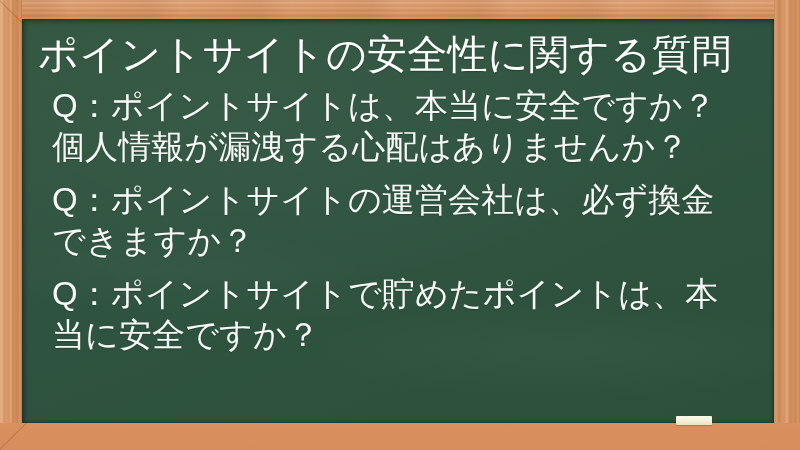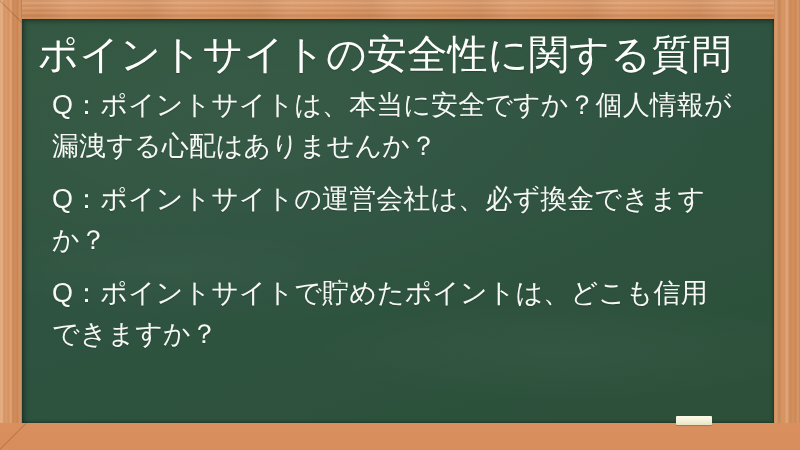--- a/index.html
+++ b/index.html
@@ -161,21 +161,21 @@
     position: relative;
     z-index: 2;
     list-style: none;
     margin: 0;
     padding: 0 0 0 22px;
   }
 
   .qa-item {
     color: #f7f8f5;
     font-family: "Liberation Sans", "DejaVu Sans", sans-serif;
-    font-size: 27px;
+    font-size: 33px;
     font-weight: 400;
     line-height: 41px;
     letter-spacing: 0.1px;
     margin: 0 0 12px 0;
     max-width: 690px;
     text-shadow: 0 1px 1px rgba(0,0,0,0.18);
   }
   .qa-item:last-child { margin-bottom: 0; }
 
   
@@ -207,20 +207,20 @@
 
   </div>
 
   <div class="board">
 
     <h1 class="board-title">ポイントサイトの安全性に関する質問</h1>
 
     <ul class="qa-list">
       <li class="qa-item">Q：ポイントサイトは、本当に安全ですか？個人情報が漏洩する心配はありませんか？</li>
       <li class="qa-item">Q：ポイントサイトの運営会社は、必ず換金できますか？</li>
-      <li class="qa-item">Q：ポイントサイトで貯めたポイントは、どこも信用できますか？</li>
+      <li class="qa-item">Q：ポイントサイトで貯めたポイントは、本当に安全ですか？</li>
     </ul>
 
   </div>
 
   <div class="chalk"></div>
 
 </div>
 
 </body></html>

